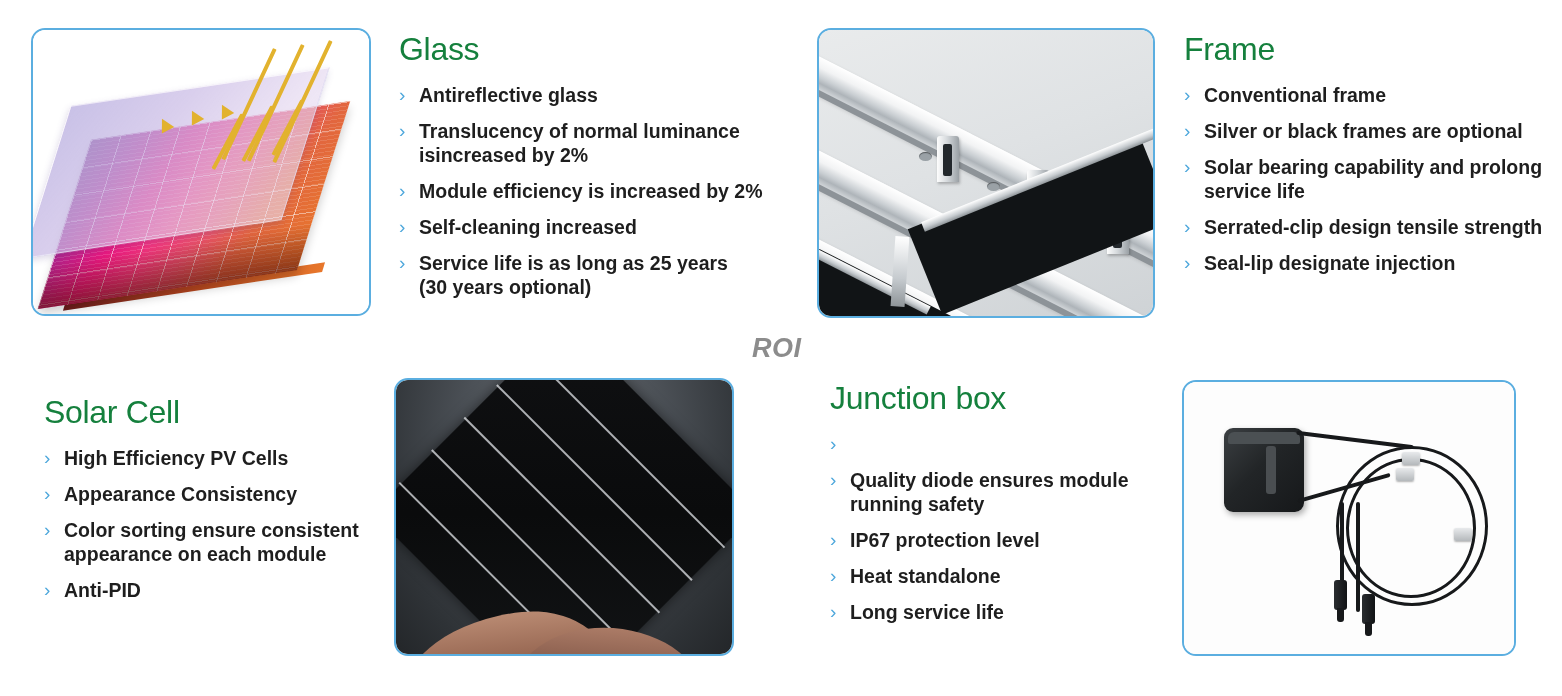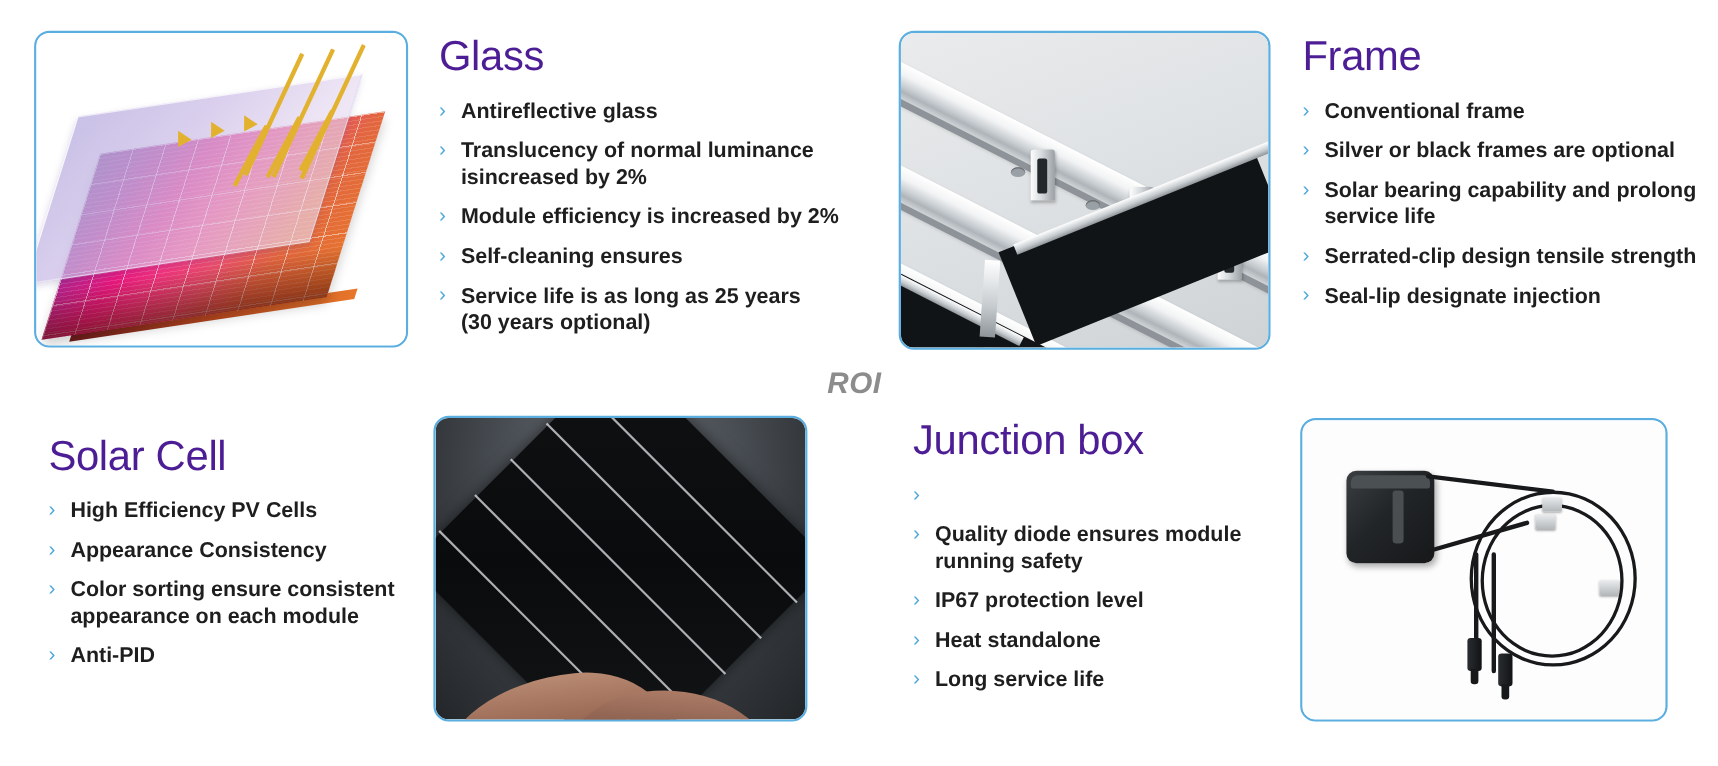--- a/index.html
+++ b/index.html
@@ -31,22 +31,22 @@
     position: absolute;
     inset: 0;
     overflow: hidden;
     border-radius: 11px;
   }
 
   
   .textblock { position: absolute; }
 
   .section-title {
-    color: #4c1d95;
-    font-size: 38px;
+    color: #15803d;
+    font-size: 32px;
     font-weight: 400;
     line-height: 1.05;
     letter-spacing: -0.3px;
     margin-bottom: 16px;
     white-space: nowrap;
   }
 
   .bullets { list-style: none; }
 
   .bullet {
@@ -314,21 +314,21 @@
         <span class="chev">›</span>
         <span class="btext">Translucency of normal luminance
 isincreased by 2%</span>
       </li>
       <li class="bullet">
         <span class="chev">›</span>
         <span class="btext">Module efficiency is increased by 2%</span>
       </li>
       <li class="bullet">
         <span class="chev">›</span>
-        <span class="btext">Self-cleaning ensures</span>
+        <span class="btext">Self-cleaning increased</span>
       </li>
       <li class="bullet">
         <span class="chev">›</span>
         <span class="btext">Service life is as long as 25 years
 (30 years optional)</span>
       </li>
     </ul>
   </div>
 
   <div class="photo-frame" style="left:817px; top:28px; width:338px; height:290px;">

